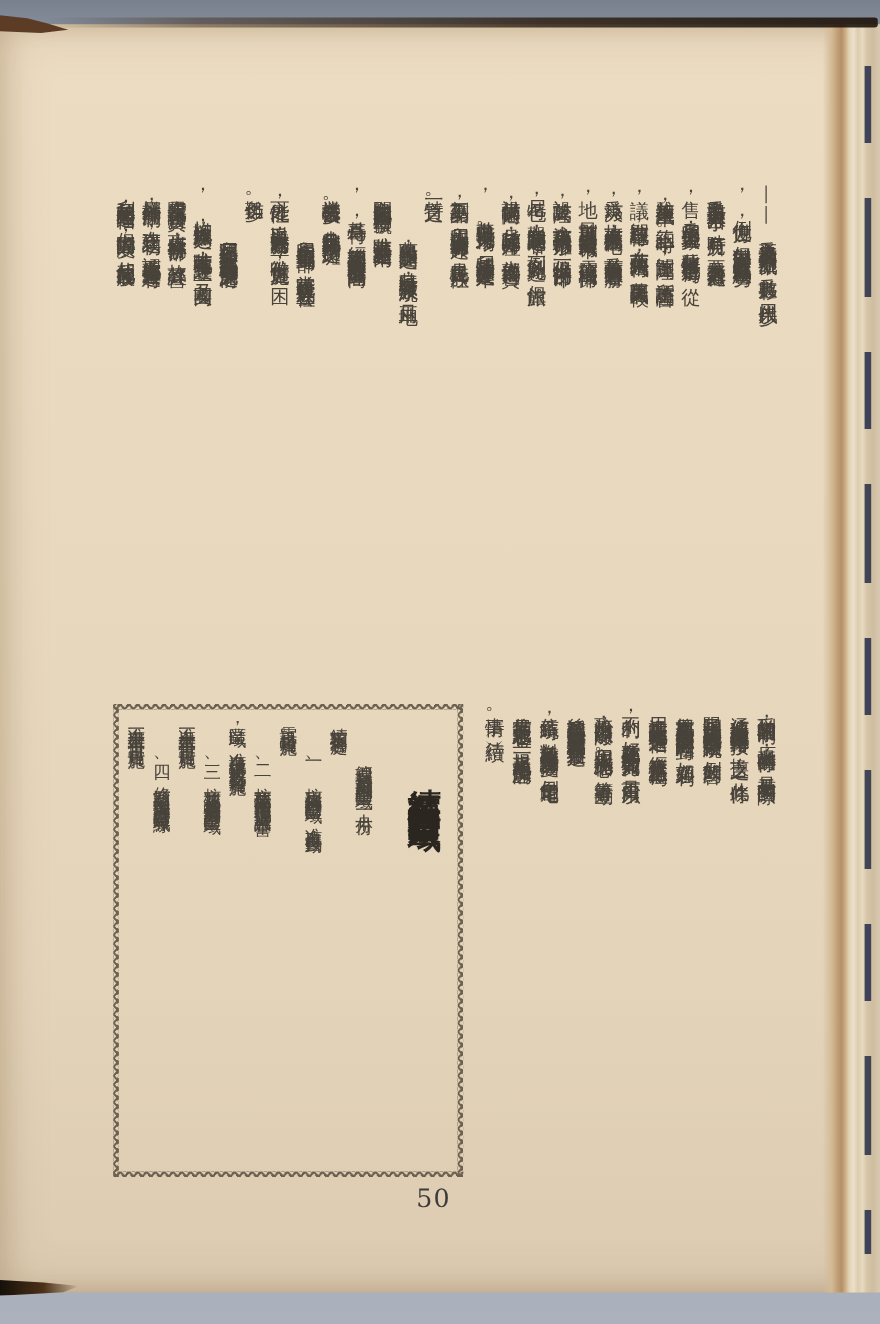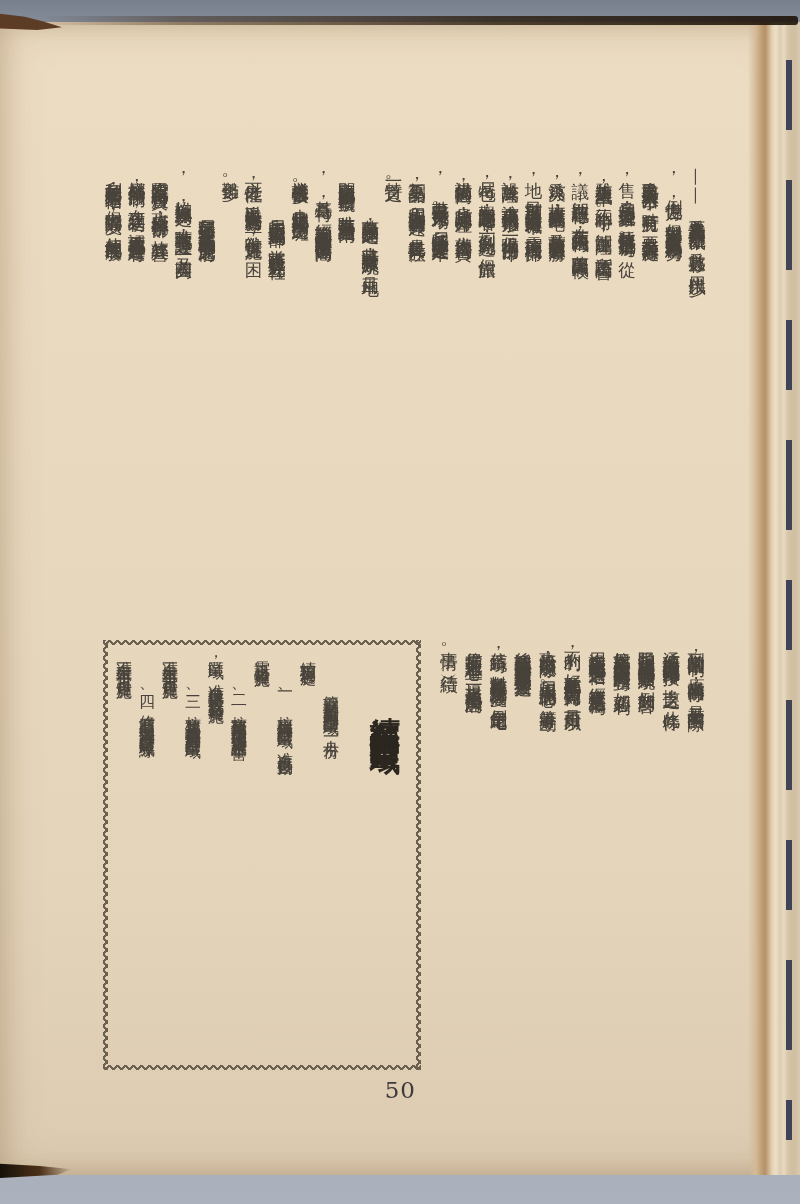--- a/index.html
+++ b/index.html
@@ -52,21 +52,21 @@
       background:
         linear-gradient(225deg,transparent 40%,#6c6050 40%,#6c6050 62%,transparent 62%) 0 0/5px 8px repeat-y,
         linear-gradient(315deg,transparent 40%,#6c6050 40%,#6c6050 62%,transparent 62%) 0 4px/5px 8px repeat-y;}
   .wavy-left{left:0;} .wavy-right{right:0;}
   .box-title{position:absolute;top:52px;right:8px;height:360px;width:56px;
       writing-mode:vertical-rl;font-size:30px;font-weight:700;letter-spacing:3.2px;
       color:#2b2720;line-height:56px;}
   .box-cols{position:absolute;top:8px;right:78px;left:12px;bottom:12px;
       font-size:16px;letter-spacing:1.7px;}
   .box-cols > div{line-height:23px;}
-  .page-number{position:absolute;left:372px;top:1077px;width:44px;text-align:right;
+  .page-number{position:absolute;left:372px;top:1077px;width:44px;text-align:center;
       font-size:23px;color:#3e3b3c;letter-spacing:1px;}
 </style>
 </head>
 <body>
 
 <div class="book">
   <div class="bg"></div>
   <div class="page"></div>
   <div class="fore-edge"></div>
   <div class="cover-dashes"></div>

